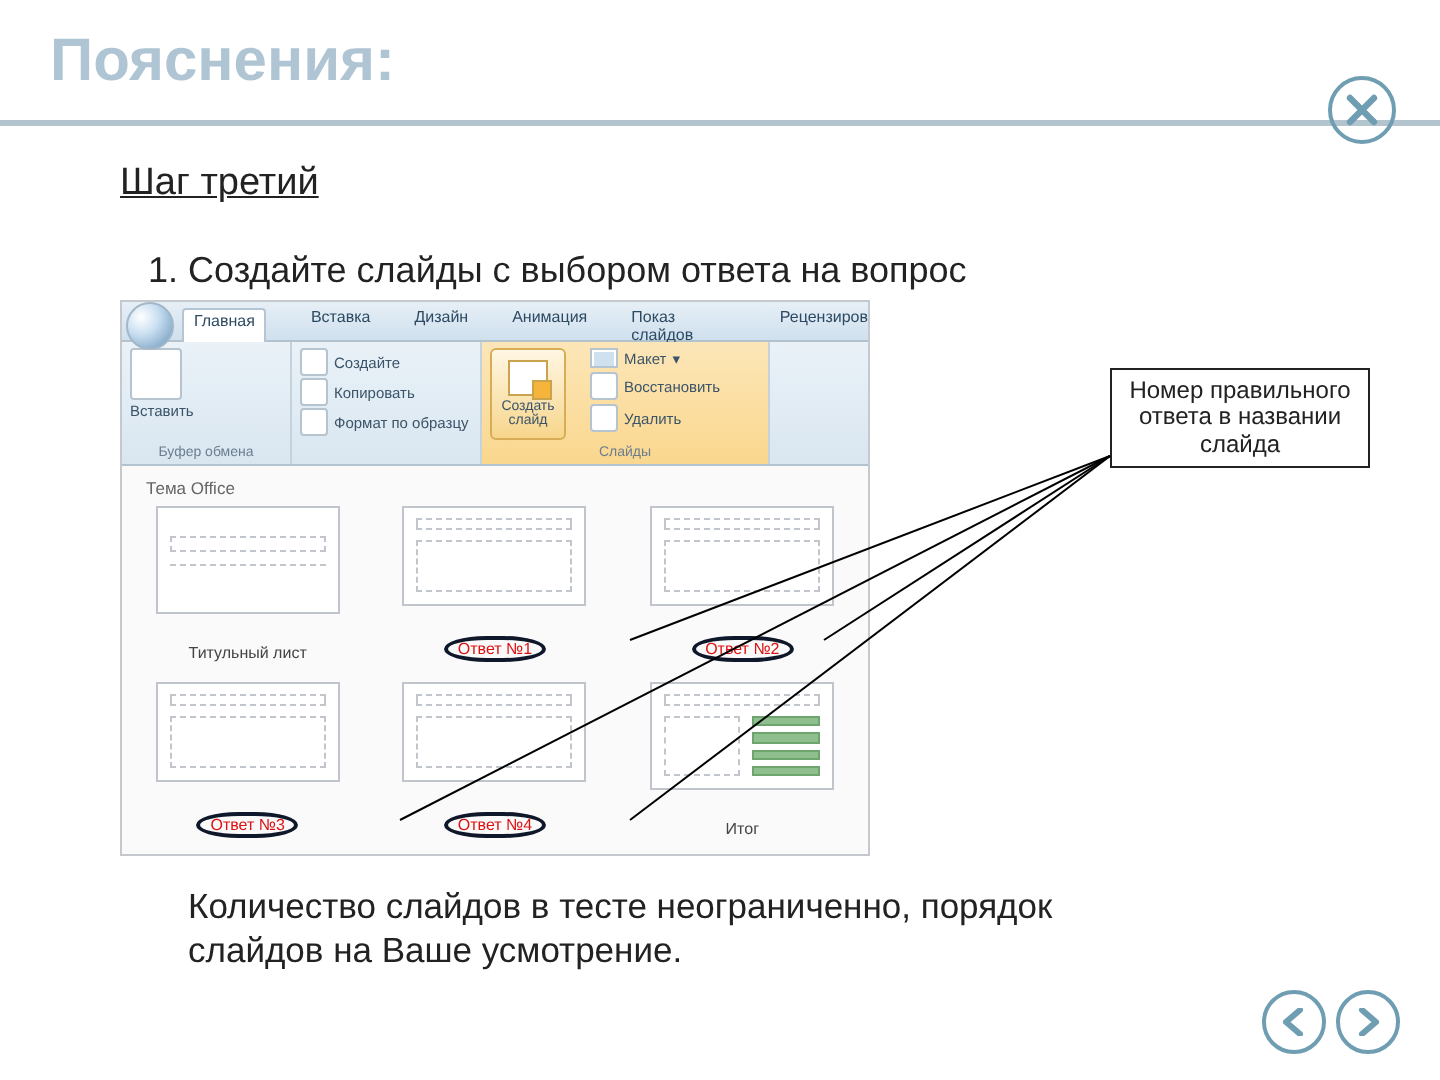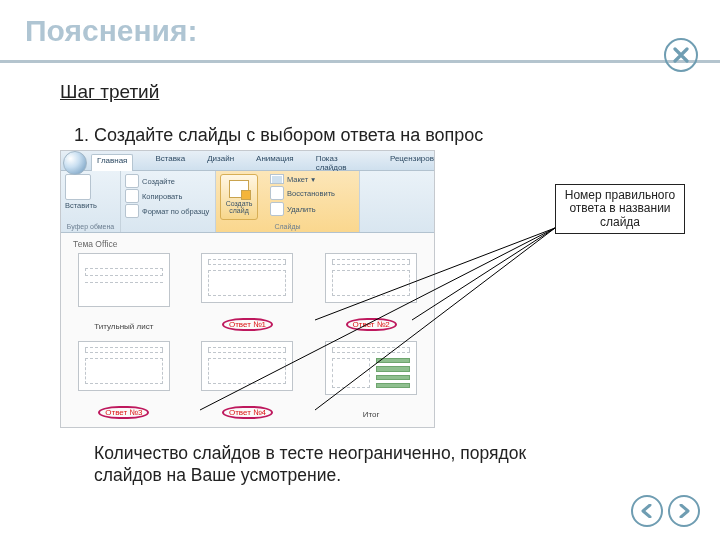--- a/index.html
+++ b/index.html
@@ -125,21 +125,21 @@
   .shot .grp small.lab { color: #6b7e90; font-size: 7px; }
   .shot .grp .col { display: flex; flex-direction: column; gap: 1px; align-items: flex-start; }
   .shot .grp .row { display: flex; gap: 3px; align-items: center; }
   .ico {
     width: 14px; height: 14px;
     background: #fff; border: 1px solid #b6c4d0; border-radius: 2px;
     display: inline-block;
   }
   .ico.lg { width: 26px; height: 26px; }
 
-  .grp.clip { width: 60px; }
+  .grp.clip { width: 85px; }
   .grp.slides { width: 144px; background: linear-gradient(#fce6b8,#fad78e); }
   .grp.slides .btn-new {
     width: 38px; height: 46px;
     background: linear-gradient(#fff6e3,#f7d68b);
     border: 1px solid #d7ae55; border-radius: 3px;
     display: flex; flex-direction: column; align-items: center; justify-content: center; gap: 2px;
   }
   .grp.slides .btn-new .ns-ico {
     width: 20px; height: 18px; border: 1px solid #c9a34e; background: #fff;
     position: relative;
@@ -179,21 +179,21 @@
   .thumb.title .l2{ top:28px; bottom:18px; border:none; border-top:1px dashed #c0c6cc; height:0; }
   .thumb.title .l1{ top:14px; height:8px; }
   .thumb.itog .bars { position:absolute; right:6px; top:16px; bottom:6px; width:34px; display:flex; flex-direction:column; gap:3px;}
   .thumb.itog .bars i{ display:block; height:6px; background:#8fbf8f; border:1px solid #6ea56e;}
   .thumb.itog .l2 { right: 46px; }
   .cell .cap {
     font-size: 8px; color:#444;
     padding: 0 3px;
   }
   .cell .cap.red {
-    border: 2px solid #be185d; border-radius: 50%/60%;
+    border: 2px solid #0f172a; border-radius: 50%/60%;
     color: #d11;
     padding: 0 5px;
   }
 
   .callout-box {
     position: absolute;
     top: 184px; left: 555px;
     width: 130px;
     border: 1px solid #222;
     font-size: 12px;

